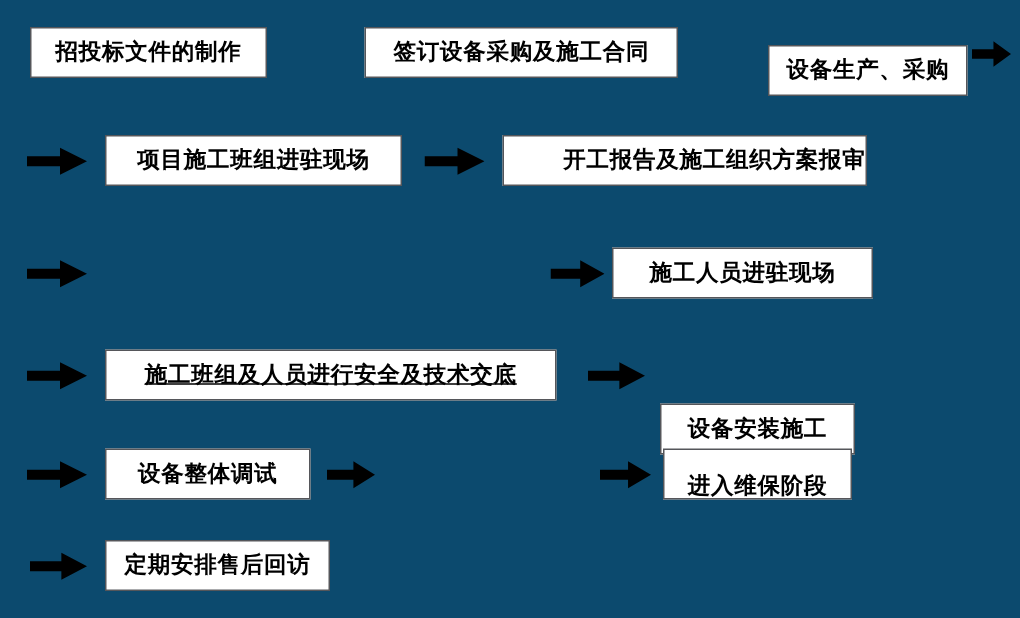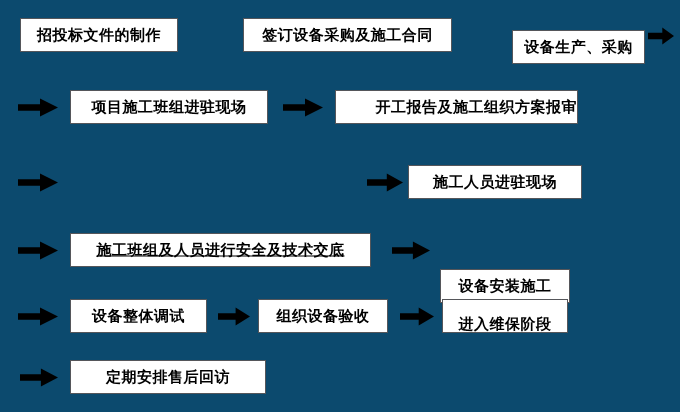--- a/index.html
+++ b/index.html
@@ -107,42 +107,39 @@
       </svg>
     </span>
     <span class="arrow" style="left: 392px; top: 241px; width: 38px; height: 19px;">
       <svg viewBox="0 0 40 20" preserveAspectRatio="none" aria-hidden="true">
         <polygon points="0,6.5 22,6.5 22,0.5 40,10 22,19.5 22,13.5 0,13.5" fill="#000000"></polygon>
       </svg>
     </span>
     <div class="node" style="left: 70px; top: 299px; width: 137px; height: 34px;">
       <span class="node-label">设备整体调试</span>
     </div>
-    <div class="node" style="left: 258px; top: 299px; width: 130px; height: 34px;">
-      <span class="node-label">组织设备验收</span>
-    </div>
     <div class="node" style="left: 442px; top: 299px; width: 126px; height: 34px; align-items: flex-end;">
       <span class="node-label">进入维保阶段</span>
     </div>
     <span class="arrow" style="left: 18px; top: 307px; width: 40px; height: 19px;">
       <svg viewBox="0 0 40 20" preserveAspectRatio="none" aria-hidden="true">
         <polygon points="0,6.5 22,6.5 22,0.5 40,10 22,19.5 22,13.5 0,13.5" fill="#000000"></polygon>
       </svg>
     </span>
     <span class="arrow" style="left: 218px; top: 307px; width: 32px; height: 19px;">
       <svg viewBox="0 0 40 20" preserveAspectRatio="none" aria-hidden="true">
         <polygon points="0,6.5 22,6.5 22,0.5 40,10 22,19.5 22,13.5 0,13.5" fill="#000000"></polygon>
       </svg>
     </span>
     <span class="arrow" style="left: 400px; top: 307px; width: 34px; height: 19px;">
       <svg viewBox="0 0 40 20" preserveAspectRatio="none" aria-hidden="true">
         <polygon points="0,6.5 22,6.5 22,0.5 40,10 22,19.5 22,13.5 0,13.5" fill="#000000"></polygon>
       </svg>
     </span>
-    <div class="node" style="left: 70px; top: 360px; width: 196px; height: 34px;">
+    <div class="node" style="left: 70px; top: 360px; width: 150px; height: 34px;">
       <span class="node-label">定期安排售后回访</span>
     </div>
     <span class="arrow" style="left: 20px; top: 368px; width: 38px; height: 19px;">
       <svg viewBox="0 0 40 20" preserveAspectRatio="none" aria-hidden="true">
         <polygon points="0,6.5 22,6.5 22,0.5 40,10 22,19.5 22,13.5 0,13.5" fill="#000000"></polygon>
       </svg>
     </span>
   </div>
 
 </body></html>

